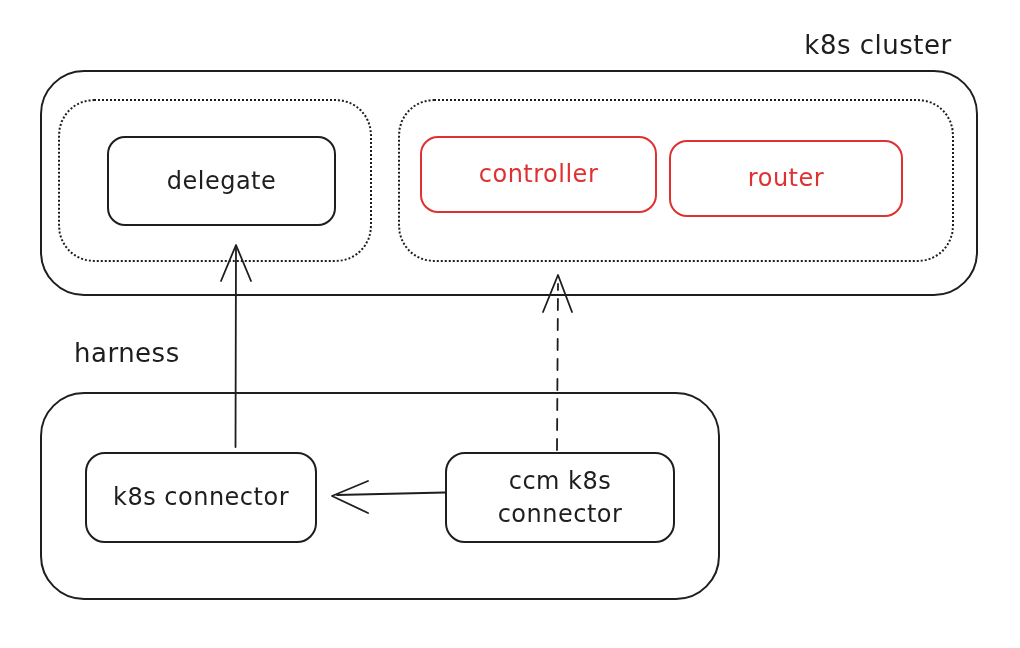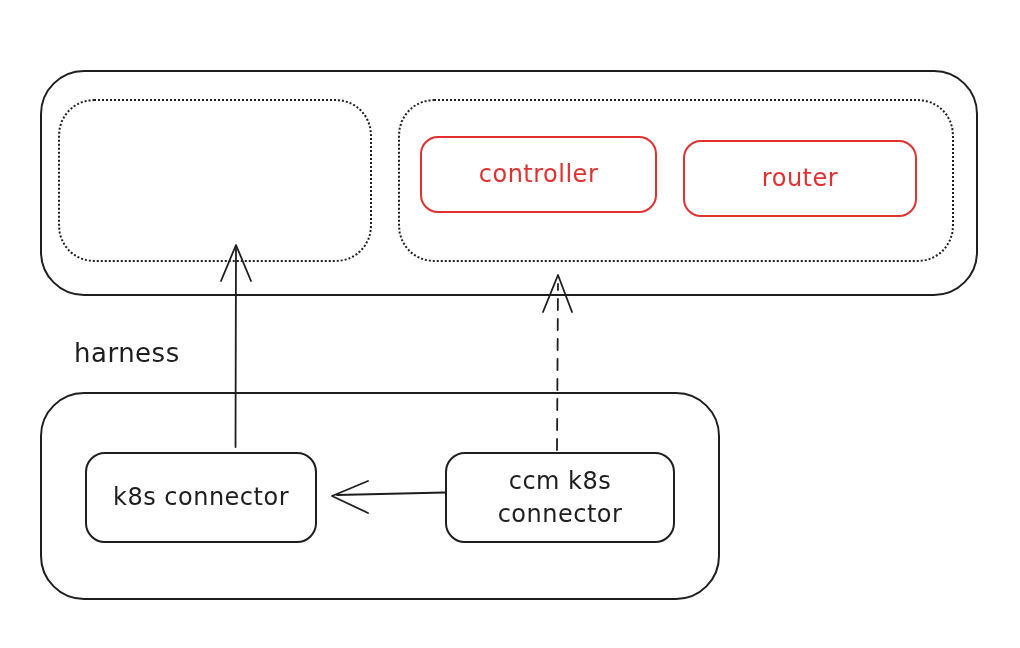--- a/index.html
+++ b/index.html
@@ -55,44 +55,46 @@
   .node.red {
     border-color: var(--accent);
     color: var(--accent);
   }
   .cluster-label   { left: 797px; top: 30px;  width: 162px; text-align: center; }
   .cluster-box     { left: 40px;  top: 70px;  width: 938px; height: 226px; }
   .delegate-group  { left: 58px;  top: 99px;  width: 314px; height: 163px; }
   .delegate-node   { left: 107px; top: 136px; width: 229px; height: 90px; }
   .pods-group      { left: 398px; top: 99px;  width: 556px; height: 163px; }
   .controller-node { left: 420px; top: 136px; width: 237px; height: 77px; }
-  .router-node     { left: 683px; top: 140px; width: 234px; height: 77px; }
+  .router-node     { left: 669px; top: 140px; width: 234px; height: 77px; }
   .harness-label   { left: 74px;  top: 338px; }
   .harness-box     { left: 40px;  top: 392px; width: 680px; height: 208px; }
   .k8s-connector-node { left: 85px;  top: 452px; width: 232px; height: 91px; border-radius: 20px; }
   .ccm-connector-node { left: 445px; top: 452px; width: 230px; height: 91px; border-radius: 20px; }
   .arrows {
     position: absolute;
     left: 0; top: 0;
     width: 1020px;
     height: 648px;
     color: var(--stroke);
     pointer-events: none;
   }
 </style>
 </head>
 <body>
 
 <div class="canvas">
 
+  <div class="label cluster-label">k8s cluster</div>
 
   <div class="group-box cluster-box"></div>
 
   <div class="dotted-box delegate-group"></div>
 
+  <div class="node delegate-node">delegate</div>
 
   <div class="dotted-box pods-group"></div>
 
   <div class="node red controller-node">controller</div>
 
   <div class="node red router-node">router</div>
 
   <div class="label harness-label">harness</div>
 
   <div class="group-box harness-box"></div>

